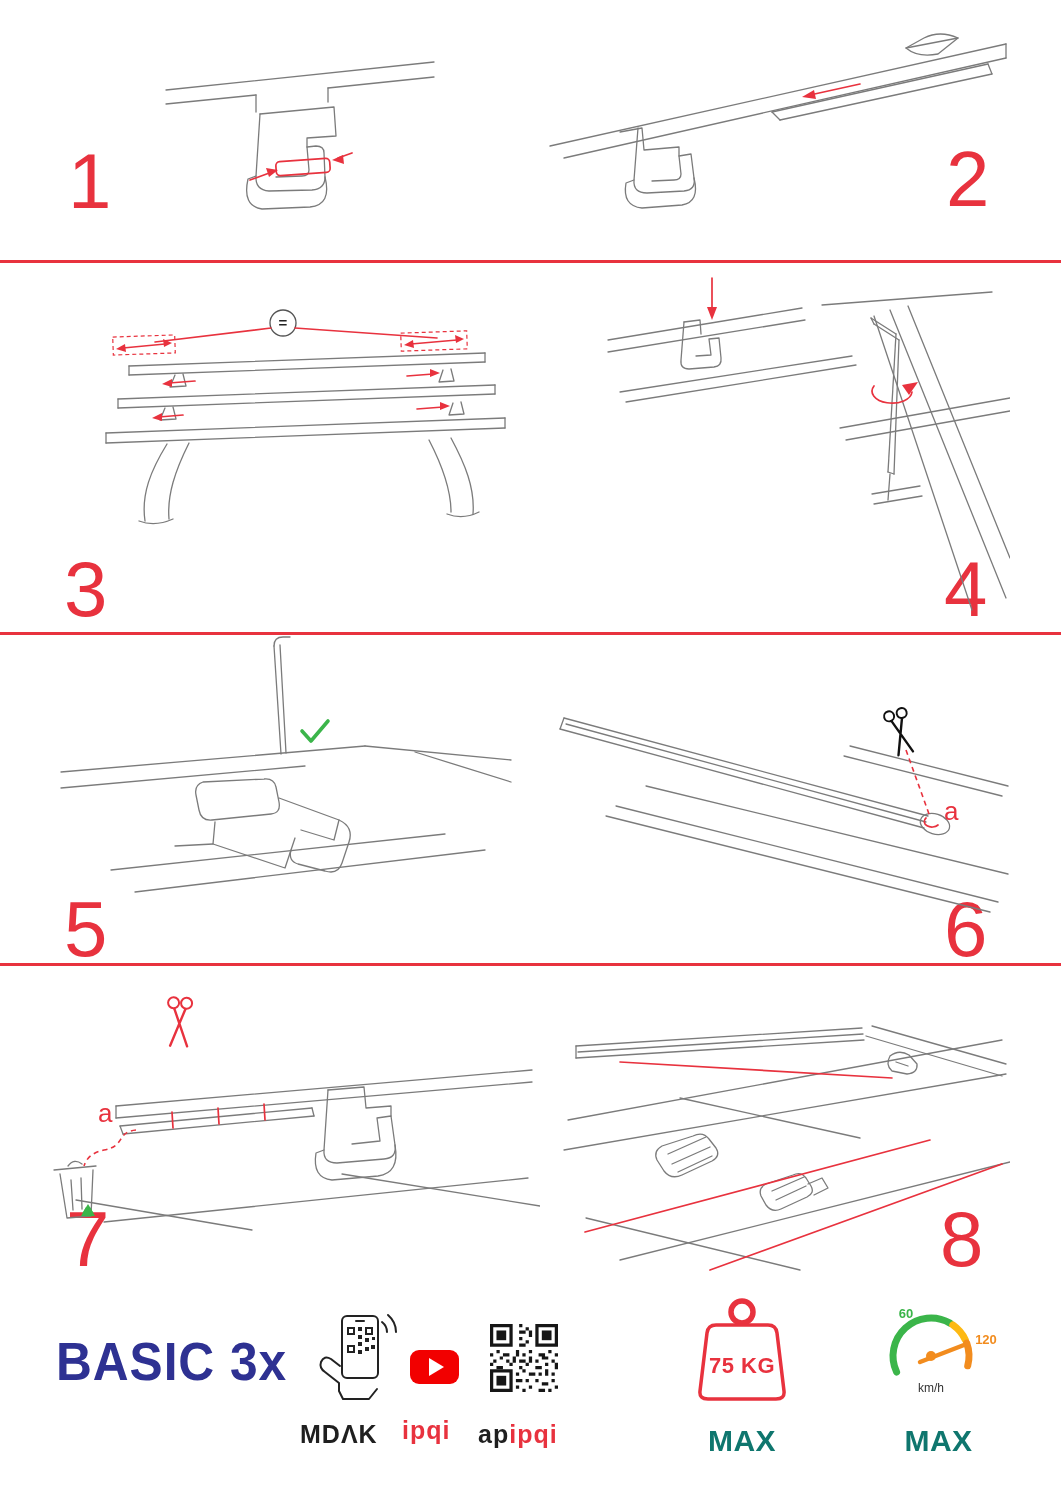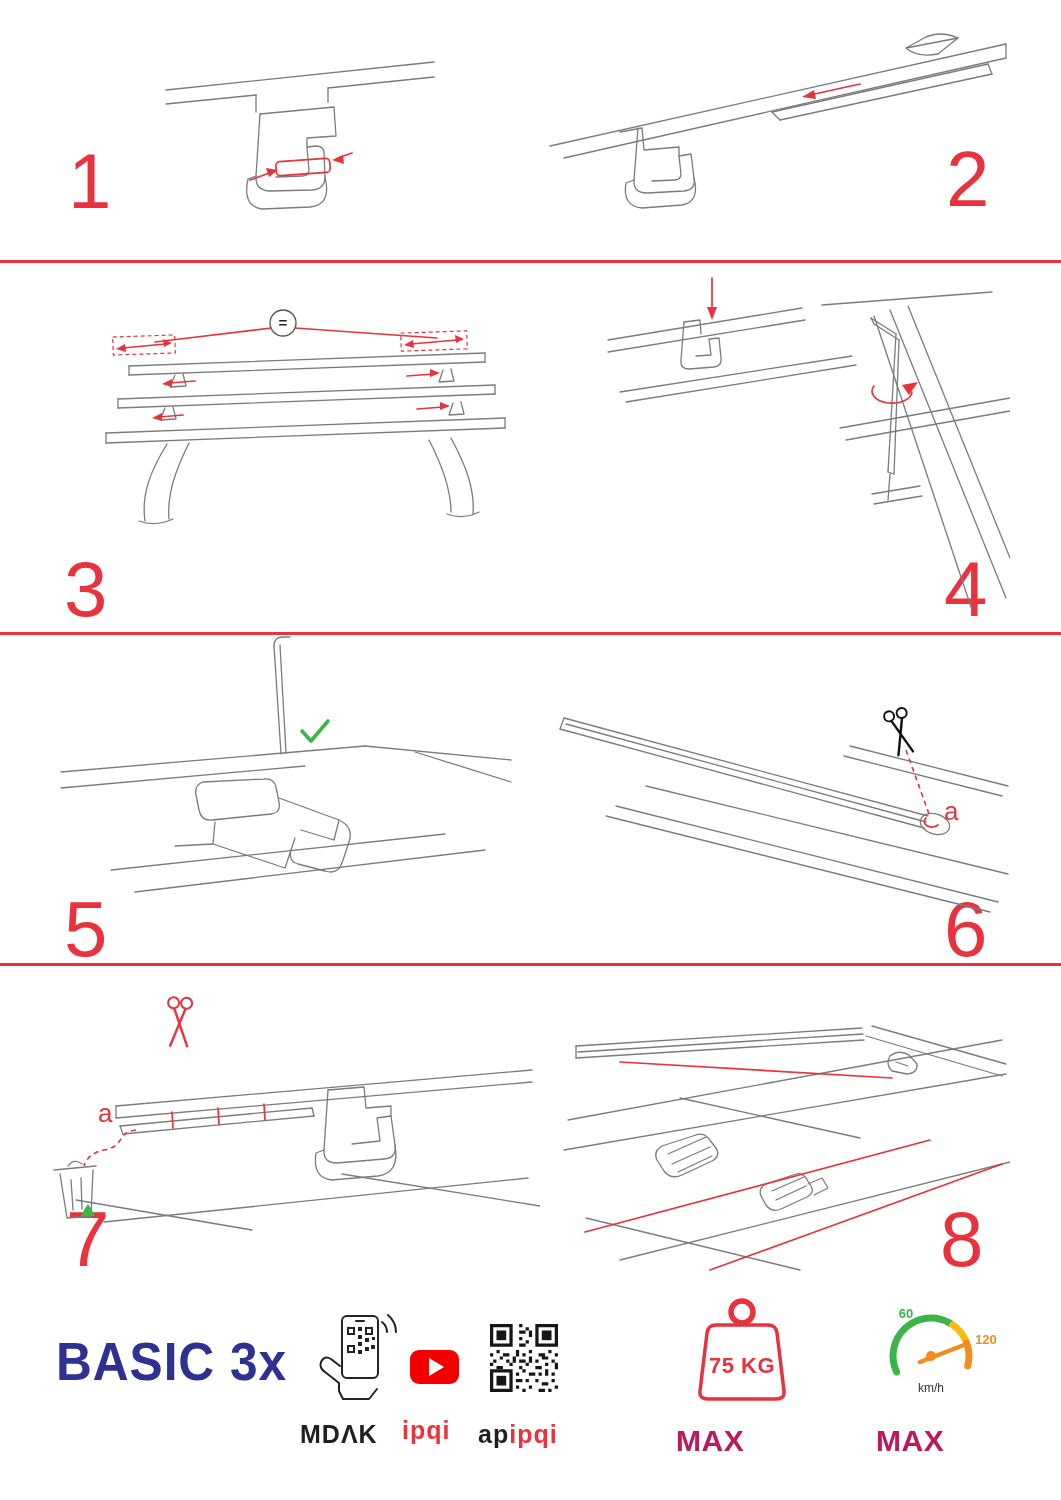--- a/index.html
+++ b/index.html
@@ -25,21 +25,21 @@
               transform:scaleX(.92);transform-origin:left}
   .brand-sub{font-size:30px;font-weight:700;color:#191919;letter-spacing:-.5px;margin-top:10px}
   .brand-sub .accent{color:#e8323e}
   .partner-label{position:absolute;text-align:left;font-size:25px;font-weight:600;color:#1f1f1f;letter-spacing:1px}
   .partner-label.red-label{color:#e8323e}
   .partner-label .accent{color:#e8323e}
   .yt{position:absolute;left:410px;top:1350px;width:49px;height:34px;background:#f20000;border-radius:9px;
       display:flex;align-items:center;justify-content:center}
   .yt-tri{width:0;height:0;border-left:15px solid #fff;border-top:9px solid transparent;
           border-bottom:9px solid transparent;margin-left:3px}
-  .max{position:absolute;font-size:30px;font-weight:600;color:#be185d;text-align:left;letter-spacing:.5px}
+  .max{position:absolute;font-size:30px;font-weight:600;color:#0f766e;text-align:center;letter-spacing:.5px}
   .wtext{font:600 22px "Liberation Sans",sans-serif;fill:#e8323e;text-anchor:middle;letter-spacing:.5px}
   .g60{font:700 13px "Liberation Sans",sans-serif;fill:#3bb54a;text-anchor:middle}
   .g120{font:700 13px "Liberation Sans",sans-serif;fill:#f28c1e;text-anchor:middle}
   .gkmh{font:500 12px "Liberation Sans",sans-serif;fill:#333;text-anchor:middle}
 </style>
 </head>
 <body>
 
 <div class="page">
 

